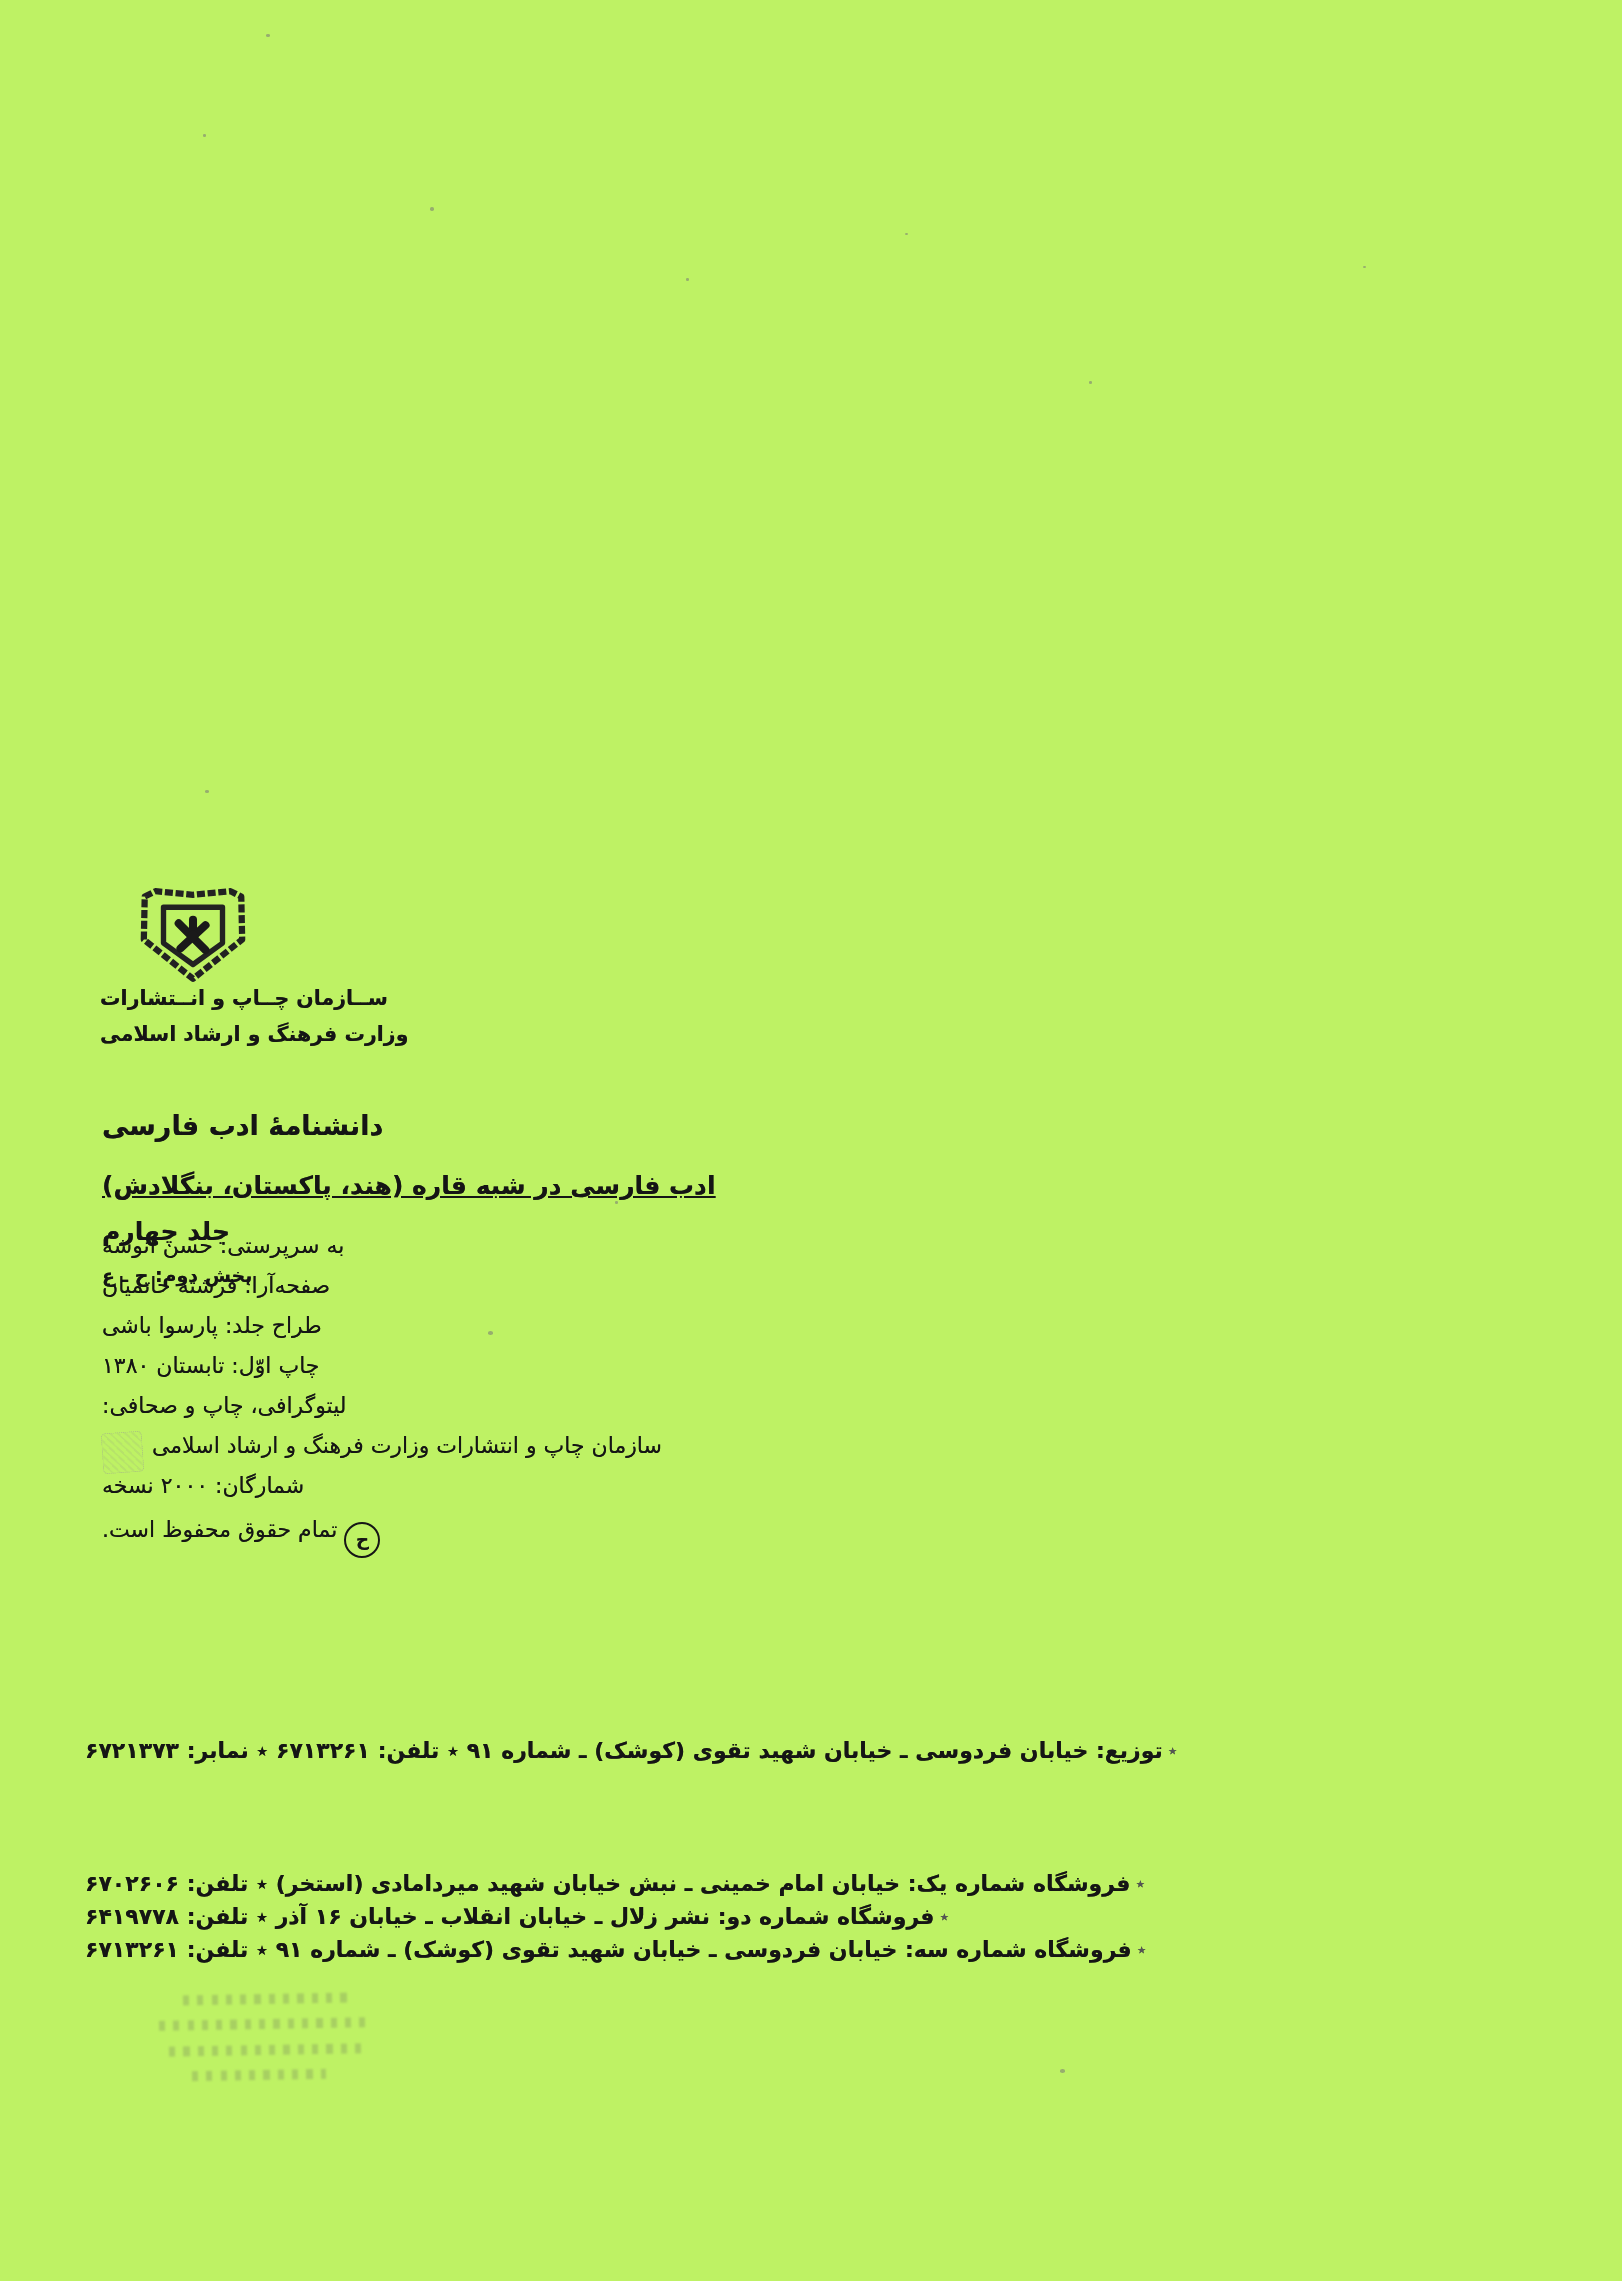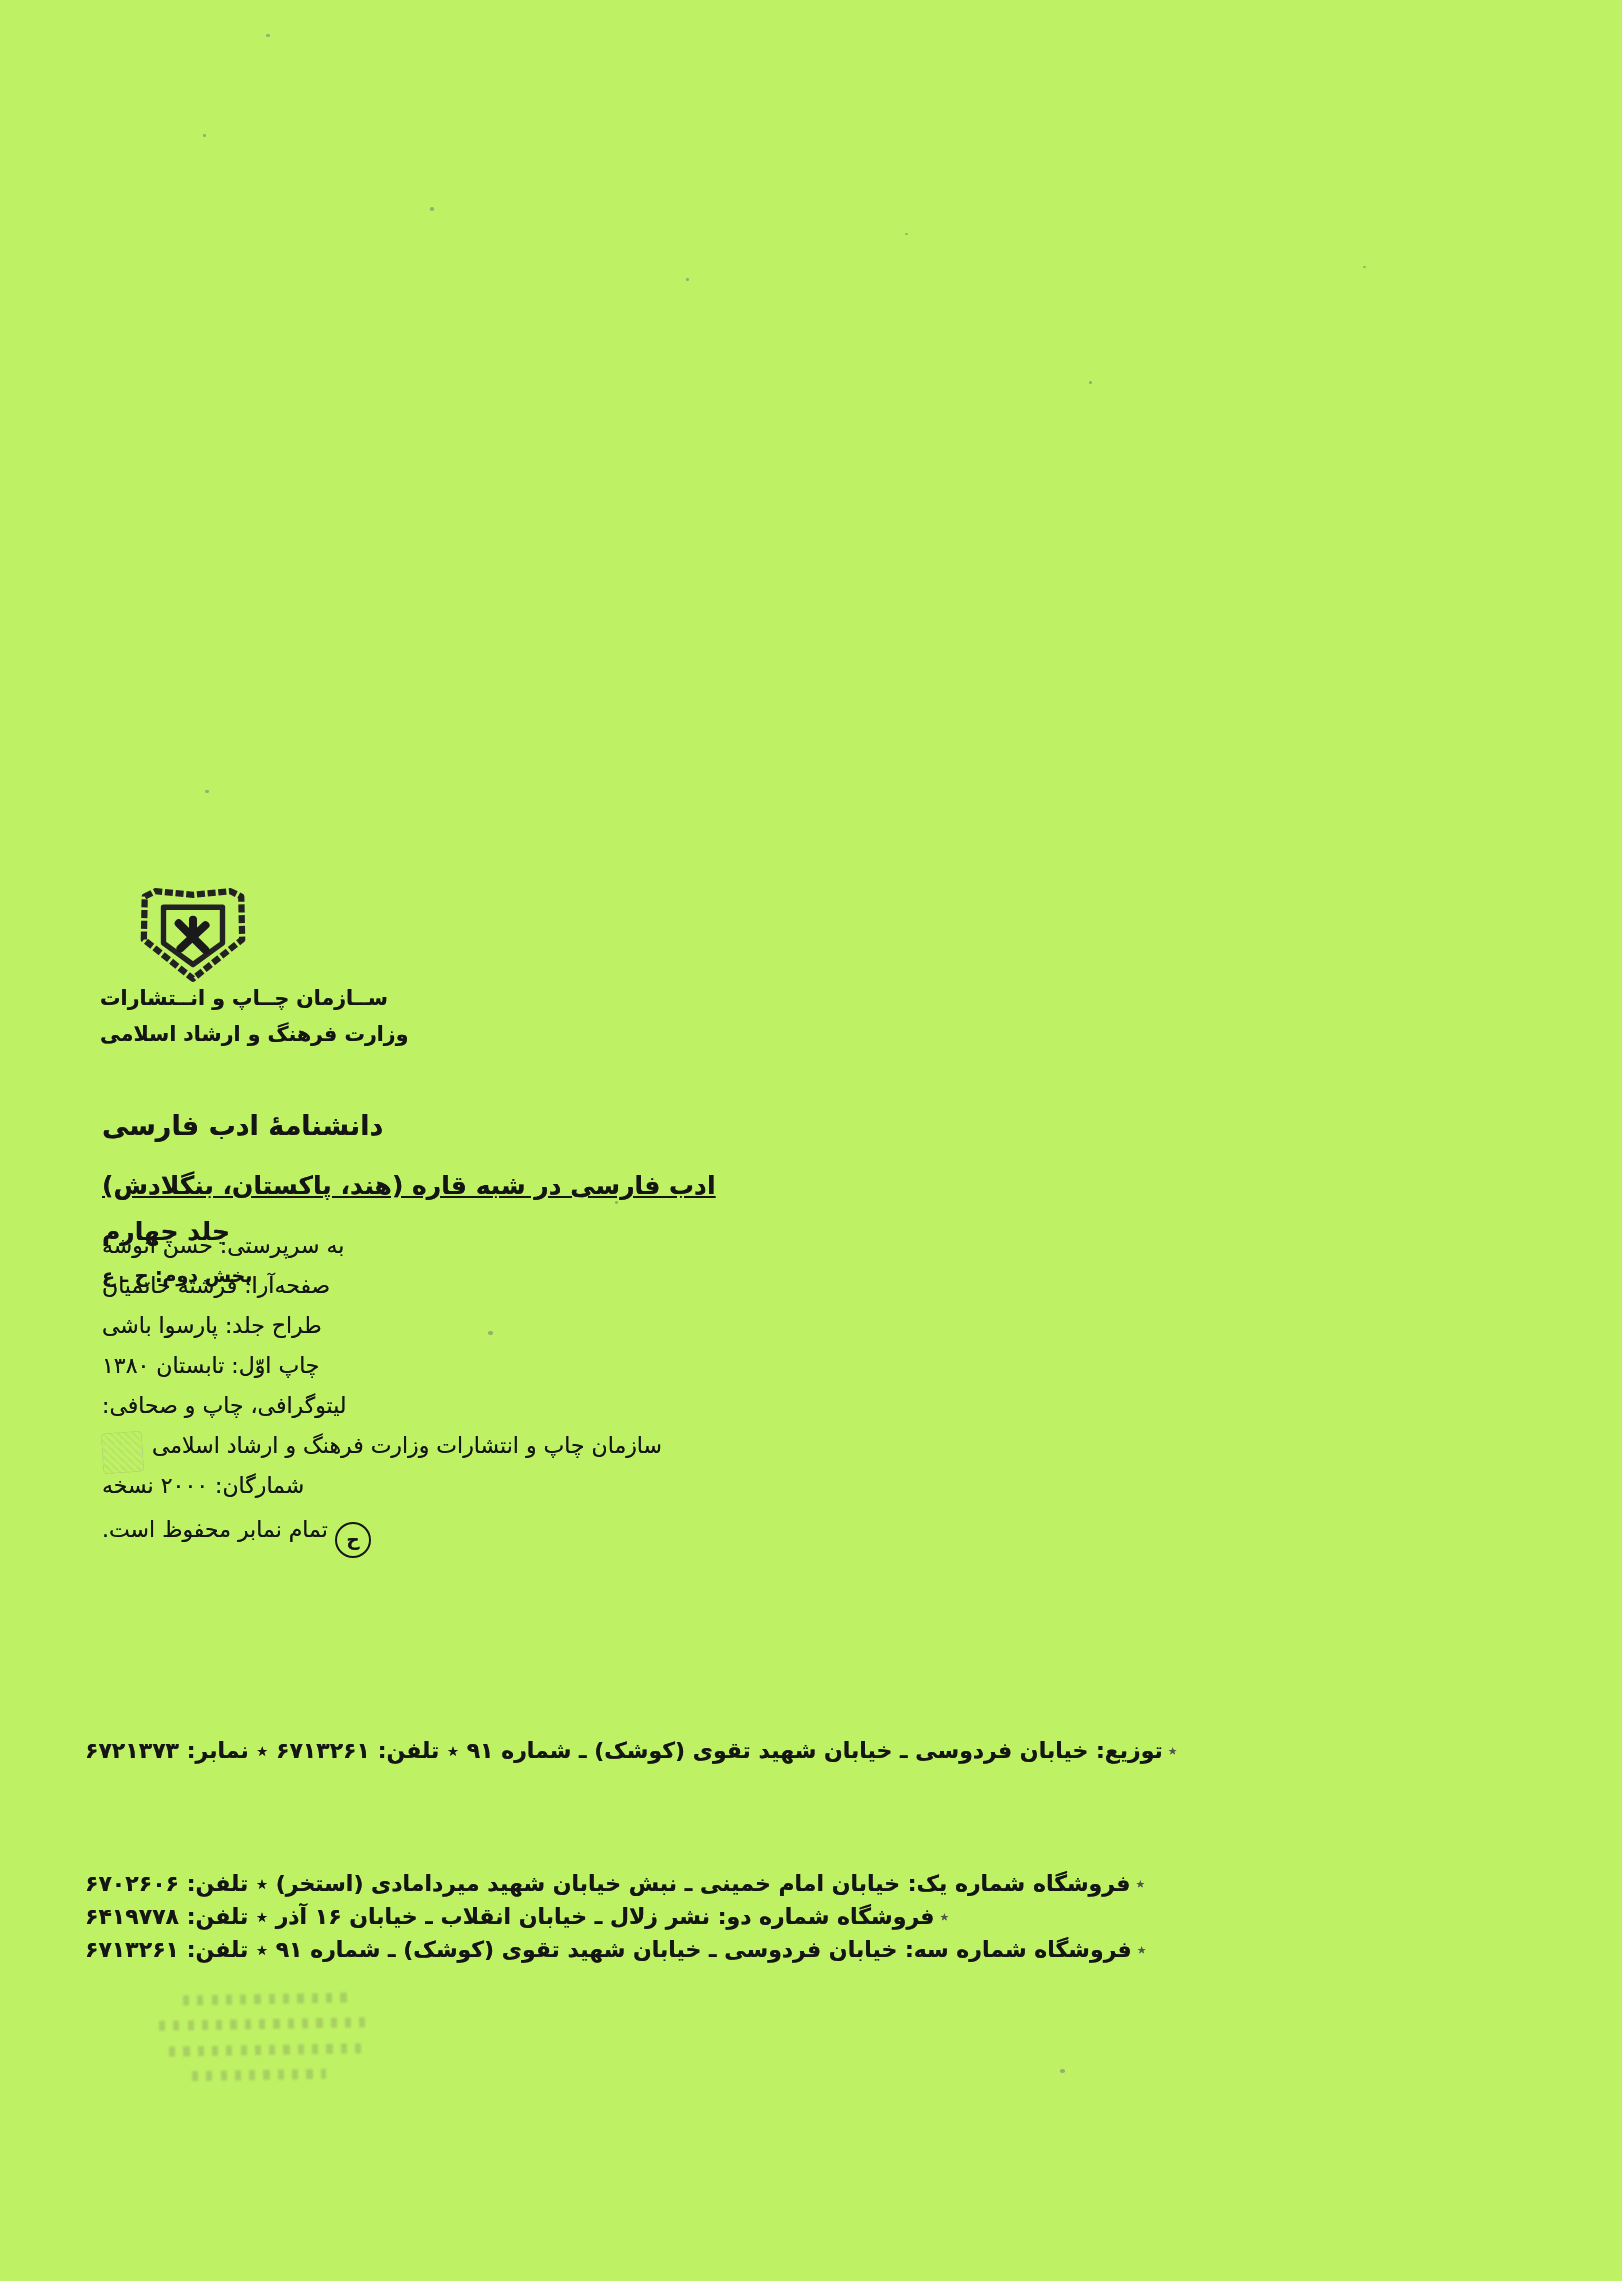--- a/index.html
+++ b/index.html
@@ -101,21 +101,21 @@
 
   <div class="credits rtl ink">
     <div class="line">به سرپرستی: حسن انوشه</div>
     <div class="line">صفحه‌آرا: فرشته حاتمیان</div>
     <div class="line">طراح جلد: پارسوا باشی</div>
     <div class="line">چاپ اوّل: تابستان ۱۳۸۰</div>
     <div class="line">لیتوگرافی، چاپ و صحافی:</div>
     <div class="line"><span>سازمان چاپ و انتشارات وزارت فرهنگ و ارشاد اسلامی</span><span class="smudge"></span></div>
     <div class="line">شمارگان: ۲۰۰۰ نسخه</div>
     <div class="line copy">
-      <span class="csym">ح</span><span>تمام نمابر محفوظ است.</span>
+      <span class="csym">ح</span><span>تمام حقوق محفوظ است.</span>
     </div>
   </div>
 
   <div class="contact g1 rtl ink">
     <div class="line"><span class="star">٭</span><span>توزیع: خیابان فردوسی ـ خیابان شهید تقوی (کوشک) ـ شماره ۹۱ ٭ تلفن: ۶۷۱۳۲۶۱ ٭ نمابر: ۶۷۲۱۳۷۳</span></div>
   </div>
 
   <div class="contact g2 rtl ink">
     <div class="line"><span class="star">٭</span><span>فروشگاه شماره یک: خیابان امام خمینی ـ نبش خیابان شهید میردامادی (استخر) ٭ تلفن: ۶۷۰۲۶۰۶</span></div>
     <div class="line"><span class="star">٭</span><span>فروشگاه شماره دو: نشر زلال ـ خیابان انقلاب ـ خیابان ۱۶ آذر ٭ تلفن: ۶۴۱۹۷۷۸</span></div>

